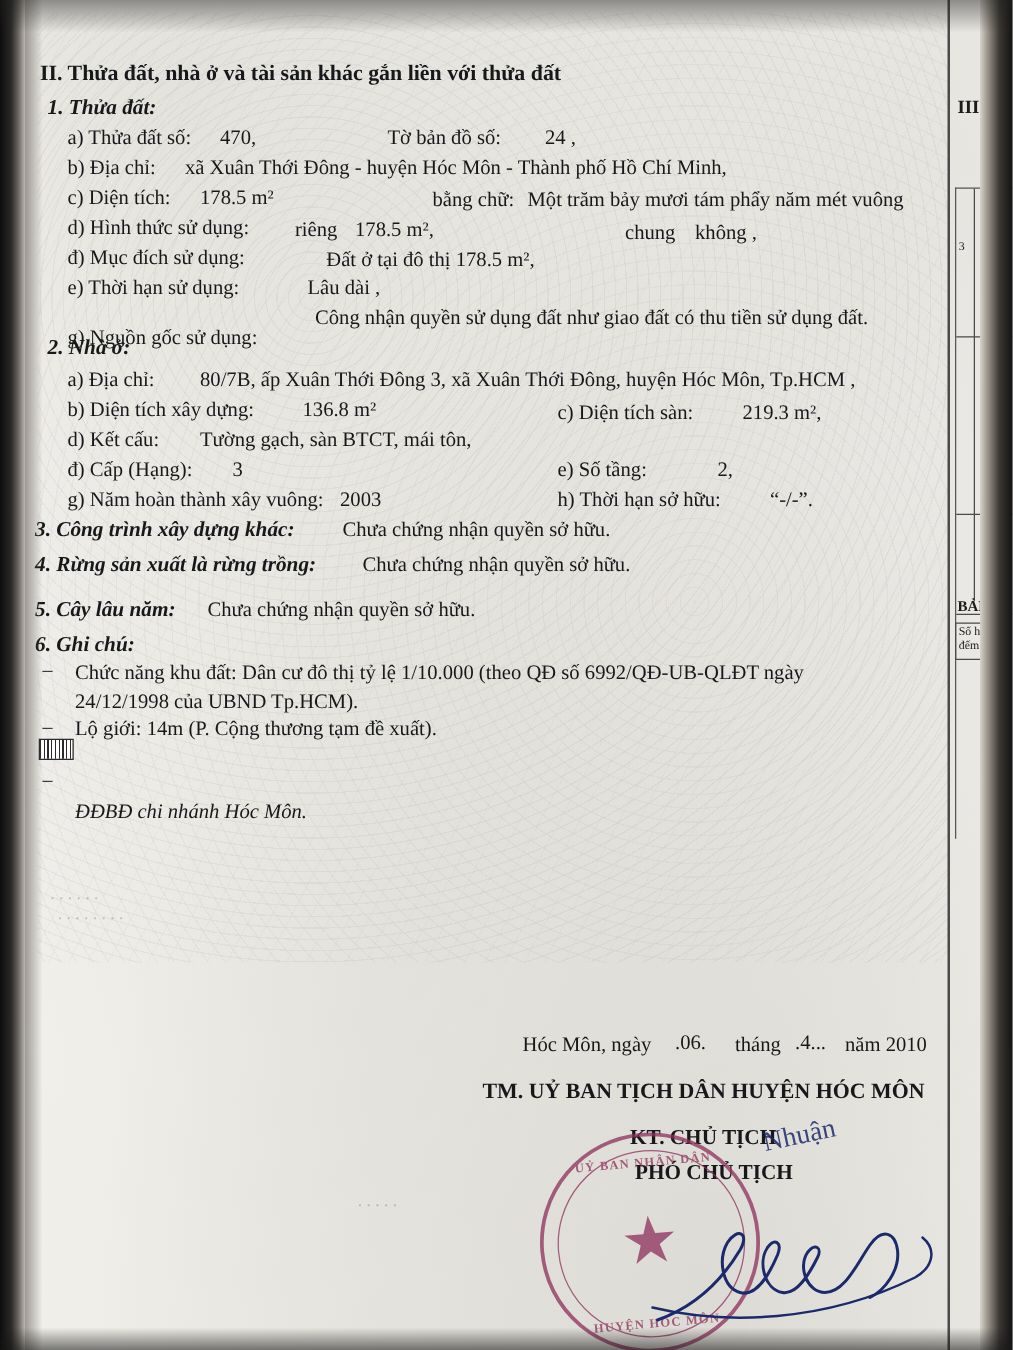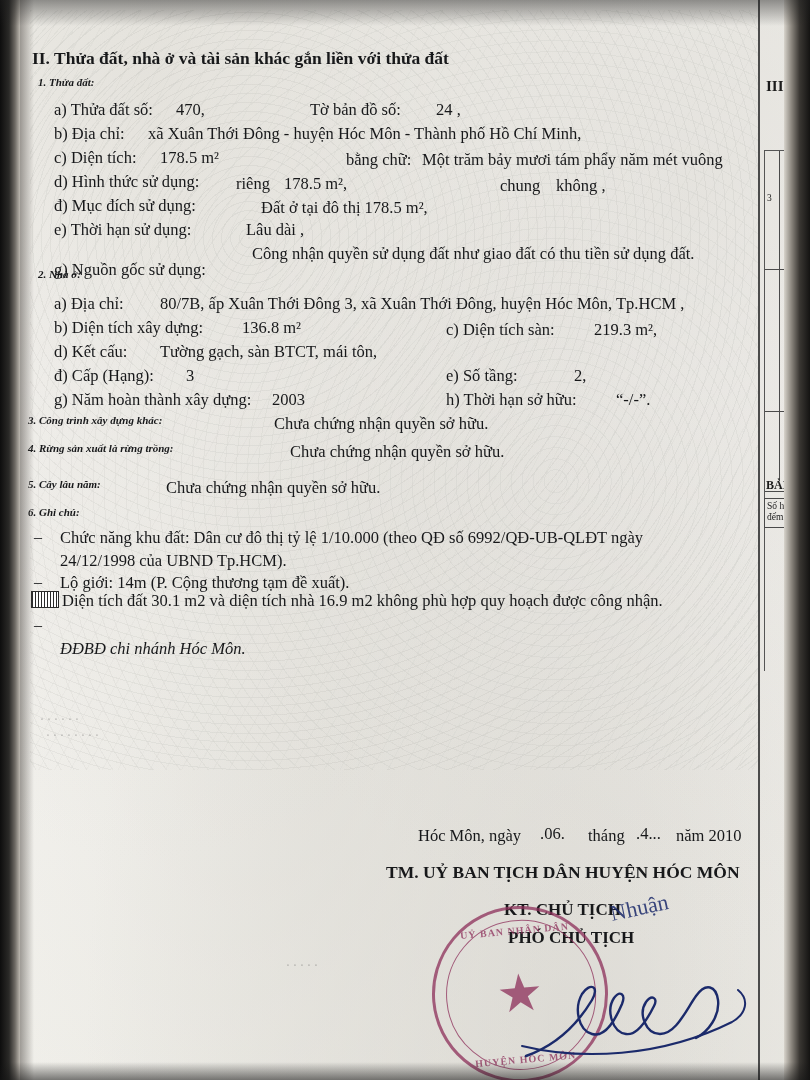--- a/index.html
+++ b/index.html
@@ -85,21 +85,21 @@
     position: absolute;
     left: 0; top: 0;
     width: 810px; height: 1080px;
     z-index: 5;
     color: #17181a;
   }
 
   .line { position: absolute; white-space: nowrap; }
 
   .h-sec   { font-size: 17.5px; font-weight: bold; }
-  .h-sub   { font-size: 11px; font-weight: bold; font-style: italic; }
+  .h-sub   { font-size: 17px; font-weight: bold; font-style: italic; }
   .t       { font-size: 16.5px; }
 
   
   .val { font-family: "Liberation Serif", serif; }
 
   
   .colIII {
     position: absolute;
     left: 762px; top: 0;
     width: 48px; height: 1080px;
@@ -294,21 +294,21 @@
     <div class="line t val" style="left:594px; top:320px;">219.3 m²,</div>
 
     <div class="line t" style="left:54px; top:342px;">d) Kết cấu:</div>
     <div class="line t val" style="left:160px; top:342px;">Tường gạch, sàn BTCT, mái tôn,</div>
 
     <div class="line t" style="left:54px; top:366px;">đ) Cấp (Hạng):</div>
     <div class="line t val" style="left:186px; top:366px;">3</div>
     <div class="line t" style="left:446px; top:366px;">e) Số tầng:</div>
     <div class="line t val" style="left:574px; top:366px;">2,</div>
 
-    <div class="line t" style="left:54px; top:390px;">g) Năm hoàn thành xây dựng:</div>
+    <div class="line t" style="left:54px; top:390px;">g) Năm hoàn thành xây vuông:</div>
     <div class="line t val" style="left:272px; top:390px;">2003</div>
     <div class="line t" style="left:446px; top:390px;">h) Thời hạn sở hữu:</div>
     <div class="line t val" style="left:616px; top:390px;">“-/-”.</div>
 
     <div class="line h-sub" style="left:28px; top:414px;">3. Công trình xây dựng khác:</div>
     <div class="line t" style="left:274px; top:414px;">Chưa chứng nhận quyền sở hữu.</div>
 
     <div class="line h-sub" style="left:28px; top:442px;">4. Rừng sản xuất là rừng trồng:</div>
     <div class="line t" style="left:290px; top:442px;">Chưa chứng nhận quyền sở hữu.</div>
 
@@ -318,21 +318,20 @@
     <div class="line h-sub" style="left:28px; top:506px;">6. Ghi chú:</div>
 
     <div class="dash" style="left:34px; top:528px;">–</div>
     <div class="line t" style="left:60px; top:528px;">Chức năng khu đất: Dân cư đô thị tỷ lệ 1/10.000 (theo QĐ số 6992/QĐ-UB-QLĐT ngày</div>
     <div class="line t" style="left:60px; top:551px;">24/12/1998 của UBND Tp.HCM).</div>
 
     <div class="dash" style="left:34px; top:573px;">–</div>
     <div class="line t" style="left:60px; top:573px;">Lộ giới: 14m (P. Cộng thương tạm đề xuất).</div>
 
     <div class="hatch-box"></div>
-    <div class="line t" style="left:62px; top:591px;">Diện tích đất 30.1 m2 và diện tích nhà 16.9 m2 không phù hợp quy hoạch được công nhận.</div>
 
     <div class="dash" style="left:34px; top:616px;">–</div>
     <div class="line t" style="left:60px; top:639px;font-style:italic;">ĐĐBĐ chi nhánh Hóc Môn.</div>
 
     <div class="line t" style="left:418px; top:826px;">Hóc Môn, ngày</div>
     <div class="line t val" style="left:540px; top:824px;">.06.</div>
     <div class="line t" style="left:588px; top:826px;">tháng</div>
     <div class="line t val" style="left:636px; top:824px;">.4...</div>
     <div class="line t" style="left:676px; top:826px;">năm 2010</div>
 

